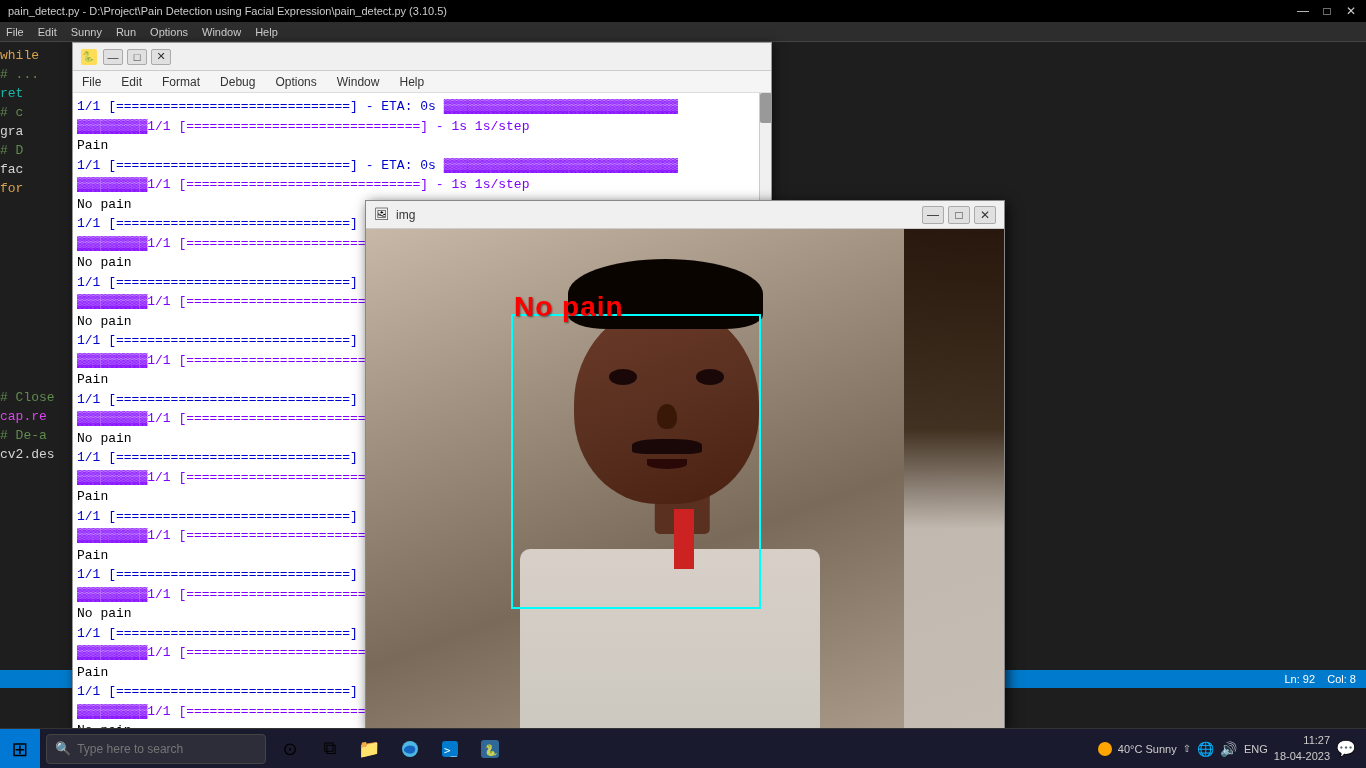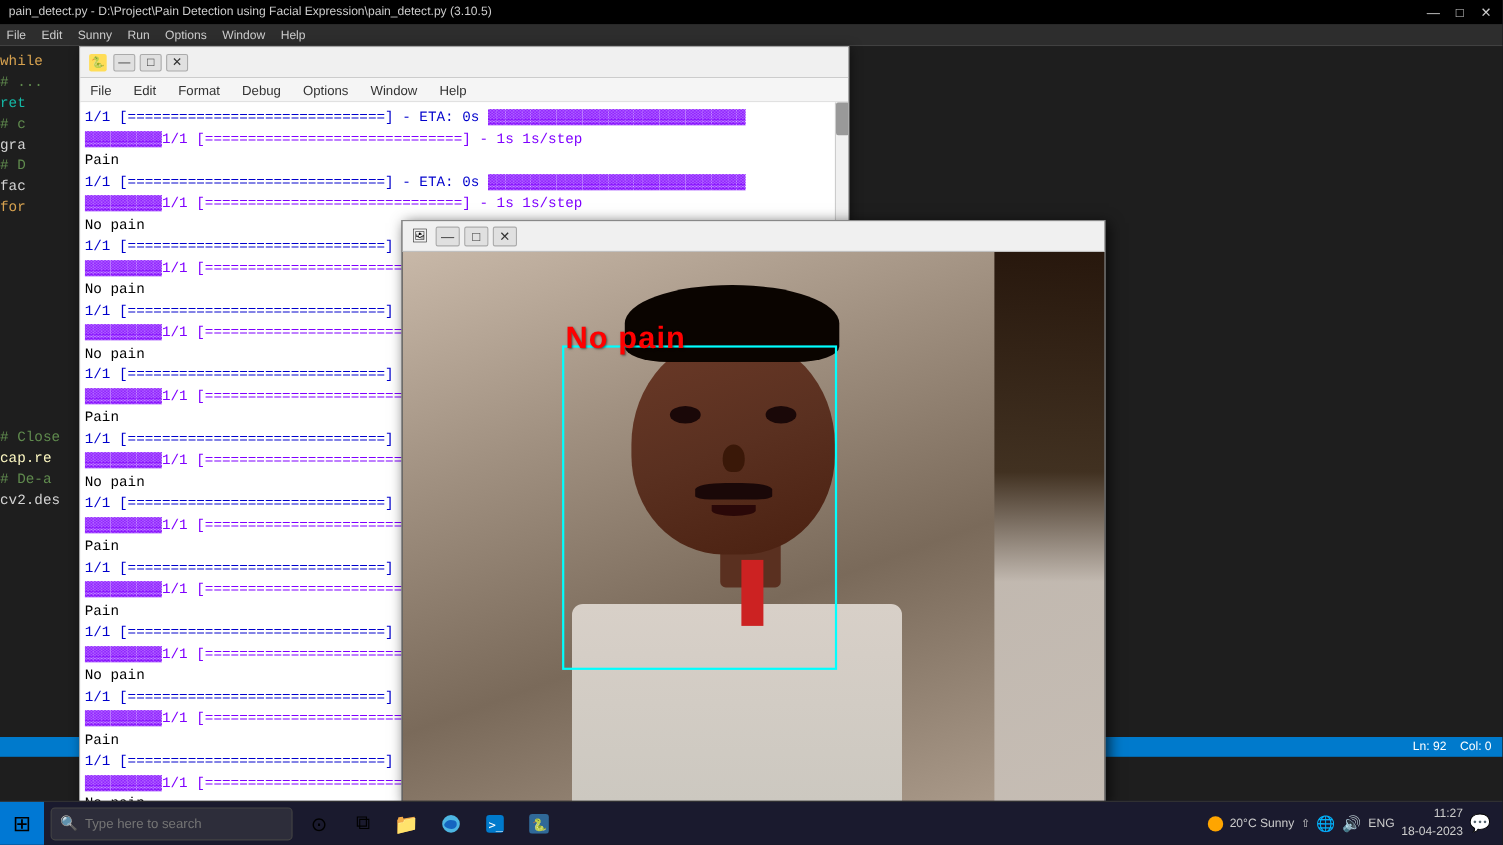--- a/index.html
+++ b/index.html
@@ -461,35 +461,35 @@
       <div class="code-line"></div>
       <div class="code-line"></div>
       <div class="code-line"></div>
       <div class="code-line"></div>
       <div class="code-line"></div>
       <div class="code-line"></div>
       <div class="code-line">
         <span class="line-content kw-comment"># Close</span>
       </div>
       <div class="code-line">
-        <span class="line-content" style="color:#fef9c3">cap.re</span>
+        <span class="line-content" style="color:#d946ef">cap.re</span>
       </div>
       <div class="code-line">
         <span class="line-content kw-comment"># De-a</span>
       </div>
       <div class="code-line">
         <span class="line-content" style="color:#d4d4d4">cv2.des</span>
       </div>
     </div>
 
     <div class="code-statusbar">
       <span class="status-right">
         <span>Ln: 92</span>
         &nbsp;&nbsp;
-        <span>Col: 0</span>
+        <span>Col: 8</span>
       </span>
     </div>
   </div>
 
   <div class="idle-window">
     <div class="idle-titlebar">
       <span class="idle-title-icon">🐍</span>
       <div class="idle-win-btns">
         <span class="idle-win-btn">—</span>
         <span class="idle-win-btn">□</span>
@@ -542,20 +542,21 @@
       <div class="shell-line result" style="color:#000">Pain</div>
       <div class="shell-line" style="color:#0000cc">1/1 [==============================] - ETA: 0s</div>
       <div class="shell-line purple">▓▓▓▓▓▓▓▓▓1/1 [==============================] - 1s 1s/step</div>
       <div class="shell-line result" style="color:#000">No pain</div>
     </div>
   </div>
 
   <div class="img-window">
     <div class="img-titlebar">
       <span class="img-title-icon">🖼</span>
+      <span class="img-title-text">img</span>
       <div class="img-win-btns">
         <span class="img-win-btn">—</span>
         <span class="img-win-btn">□</span>
         <span class="img-win-btn close-btn">✕</span>
       </div>
     </div>
     <div class="img-content">
 
       <div class="face-bg"></div>
 
@@ -709,21 +710,21 @@
       <div class="taskbar-icon">
         <svg width="18" height="18" viewBox="0 0 18 18">
           <rect width="18" height="18" rx="3" fill="#306998"></rect>
           <text x="3" y="14" font-size="11" fill="#ffd43b" font-family="sans-serif">🐍</text>
         </svg>
       </div>
     </div>
 
     <div class="taskbar-right">
       <span class="weather-badge"></span>
-      <span>20°C  Sunny</span>
+      <span>40°C  Sunny</span>
 
       <span style="font-size:10px;">⇧</span>
       <span style="font-size:14px;">🌐</span>
       <span style="font-size:14px;">🔊</span>
 
       <span class="lang-badge">ENG</span>
 
       <div class="taskbar-time">
         <div>11:27</div>
         <div>18-04-2023</div>

